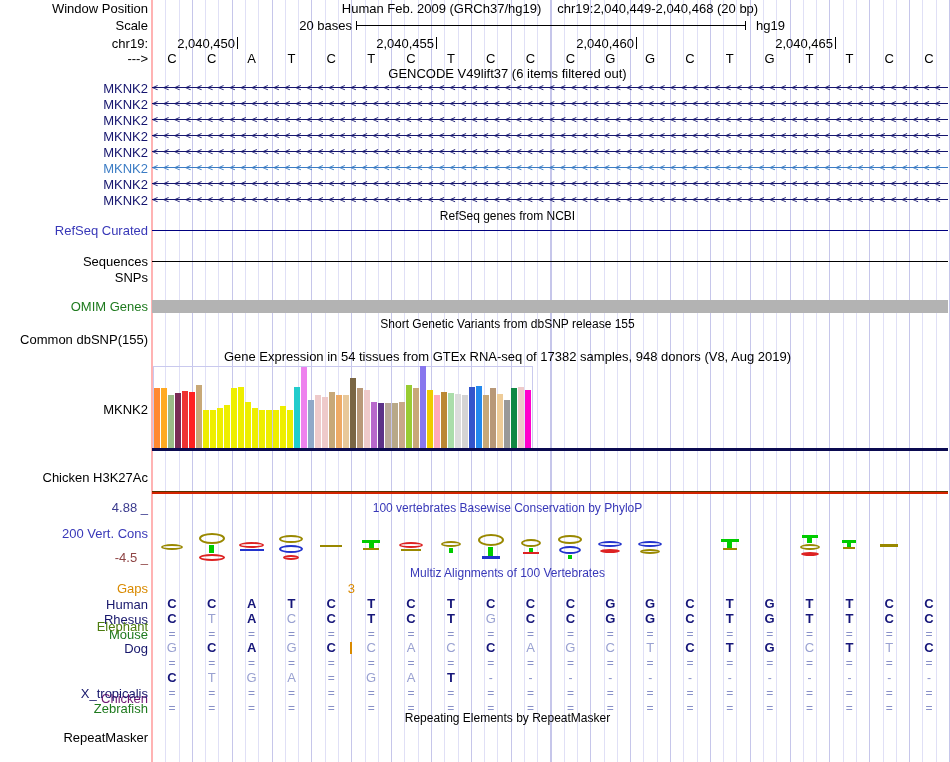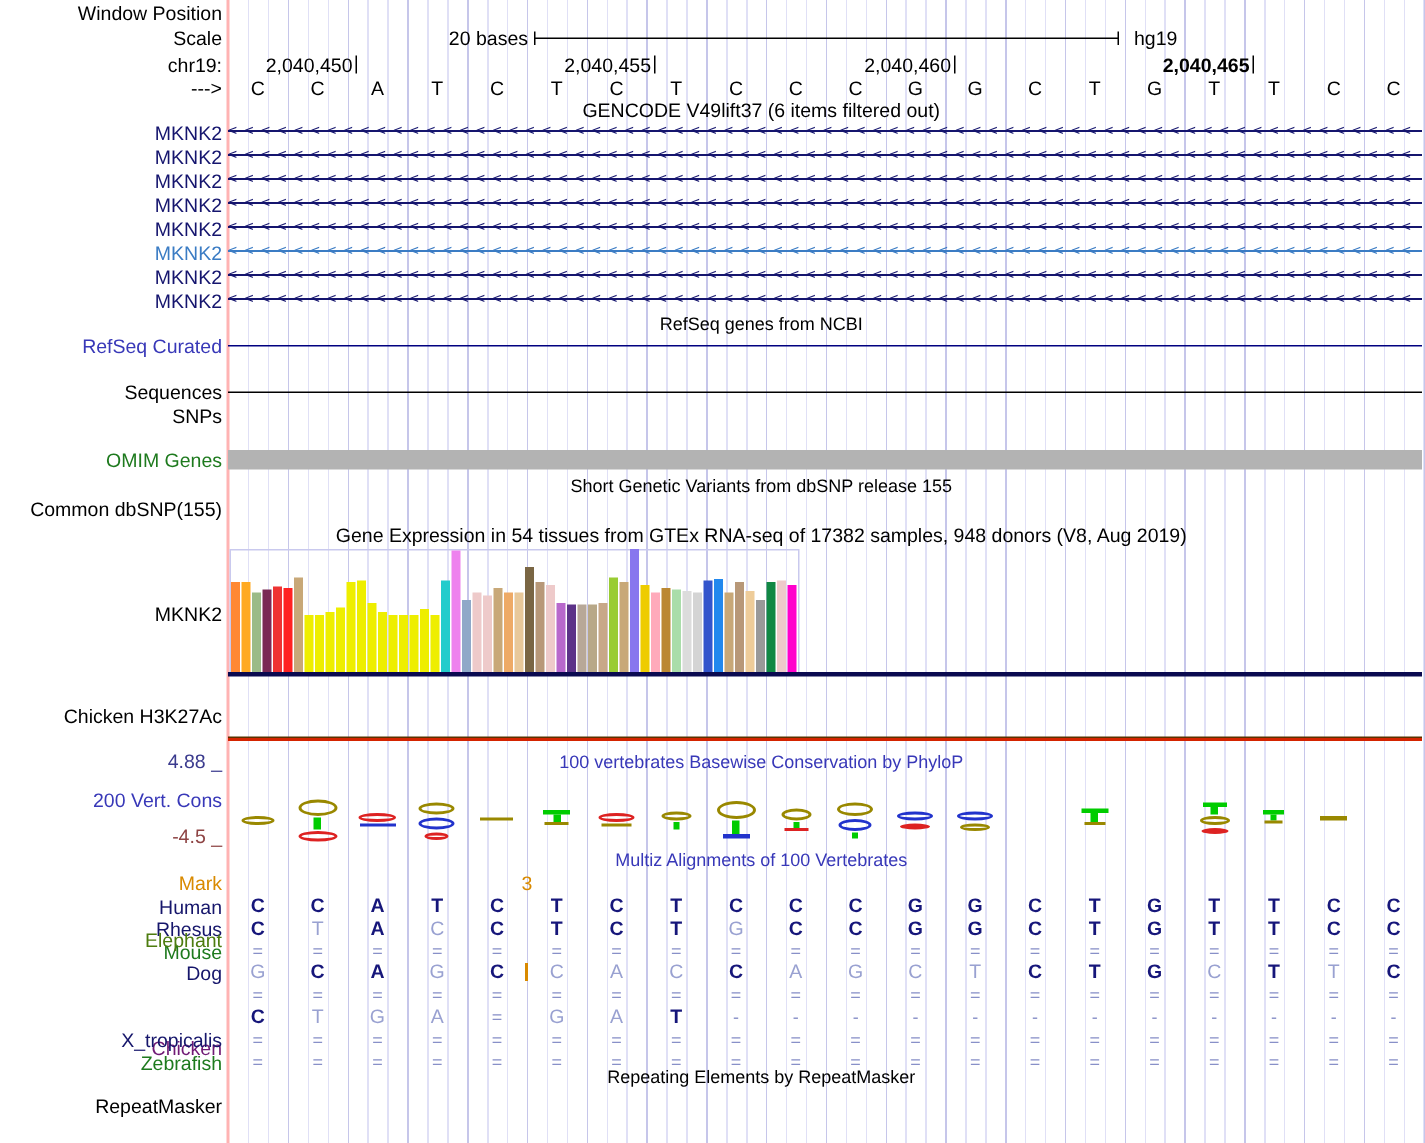--- a/index.html
+++ b/index.html
@@ -45,37 +45,41 @@
   #dog-gap{position:absolute;width:2px;height:12px;background:#d98a00;}
 </style>
 </head>
 <body>
 
 <div id="screen">
   <div id="track-bg"></div>
   <div id="pink-line"></div>
 
   <div class="lbl" style="top:2px">Window Position</div>
+  <div id="assembly-row">
+    <span>Human Feb. 2009 (GRCh37/hg19)</span>
+    <span>chr19:2,040,449-2,040,468 (20 bp)</span>
+  </div>
 
   <div class="lbl y-scale">Scale</div>
   <div id="scale-value">20 bases</div>
   <div id="scale-line"></div>
   <div class="scale-tick" style="left:356px"></div>
   <div class="scale-tick" style="left:745px"></div>
   <div id="scale-assembly">hg19</div>
 
   <div class="lbl y-chrom">chr19:</div>
   <div id="ruler">
       <div class="ruler-num" style="right: 715px;">2,040,450</div>
       <div class="ruler-bar" style="left: 237px;"></div>
       <div class="ruler-num" style="right: 516px;">2,040,455</div>
       <div class="ruler-bar" style="left: 436px;"></div>
       <div class="ruler-num" style="right: 316px;">2,040,460</div>
       <div class="ruler-bar" style="left: 636px;"></div>
-      <div class="ruler-num" style="right: 117px; font-weight: bold;">2,040,465</div>
+      <div class="ruler-num" style="right: 117px;">2,040,465</div>
       <div class="ruler-bar" style="left: 835px;"></div>
     </div>
 
   <div class="lbl y-strand">---&gt;</div>
   <div id="base-row">
       <div class="base-cell" style="left: 151.925px; top: 52px;">C</div>
       <div class="base-cell" style="left: 191.775px; top: 52px;">C</div>
       <div class="base-cell" style="left: 231.625px; top: 52px;">A</div>
       <div class="base-cell" style="left: 271.475px; top: 52px;">T</div>
       <div class="base-cell" style="left: 311.325px; top: 52px;">C</div>
@@ -272,21 +276,21 @@
         <div class="glyph-b" style="width: 4px; height: 4px; background: rgb(0, 204, 0);"></div>
         <div class="glyph-b" style="width: 12px; height: 2px; background: rgb(153, 136, 0);"></div>
       </div>
       <div class="glyph-col" style="left: 875.225px; top: 544px;">
         <div class="glyph-b" style="width: 18px; height: 3px; background: rgb(153, 136, 0);"></div>
       </div>
     </div>
 
   <div class="ctitle t12 blue-lbl" style="top:567px">Multiz Alignments of 100 Vertebrates</div>
   <div id="multiz-rows">
-      <div class="lbl orange-lbl" style="top: 582px;">Mark</div>
+      <div class="lbl orange-lbl" style="top: 582px;">Gaps</div>
       <div class="aln-cell" style="left: 331.25px; top: 582px; color: rgb(217, 138, 0); font-weight: normal;">3</div>
       <div class="lbl" style="top: 598px; color: rgb(22, 22, 107);">Human</div>
       <div class="aln-cell aln-dark" style="left: 151.925px; top: 597px;">C</div>
       <div class="aln-cell aln-dark" style="left: 191.775px; top: 597px;">C</div>
       <div class="aln-cell aln-dark" style="left: 231.625px; top: 597px;">A</div>
       <div class="aln-cell aln-dark" style="left: 271.475px; top: 597px;">T</div>
       <div class="aln-cell aln-dark" style="left: 311.325px; top: 597px;">C</div>
       <div class="aln-cell aln-dark" style="left: 351.175px; top: 597px;">T</div>
       <div class="aln-cell aln-dark" style="left: 391.025px; top: 597px;">C</div>
       <div class="aln-cell aln-dark" style="left: 430.875px; top: 597px;">T</div>

